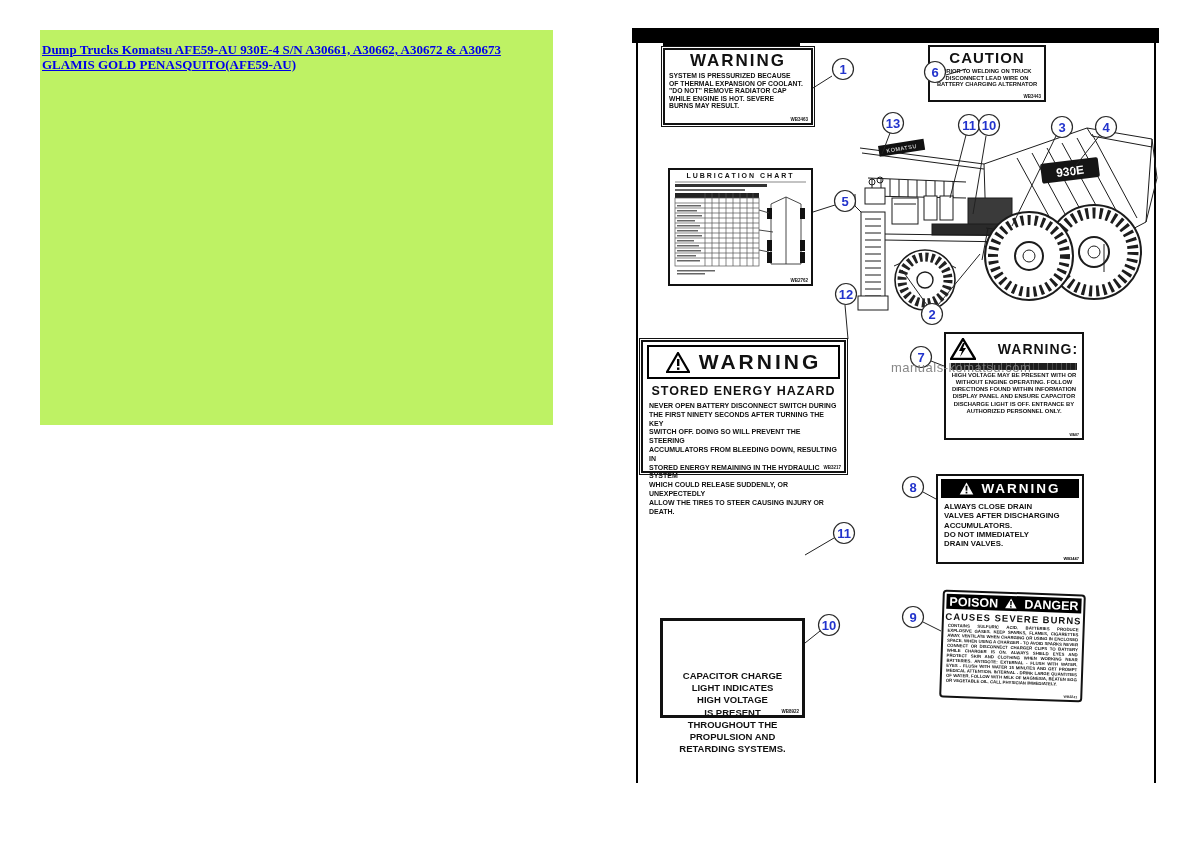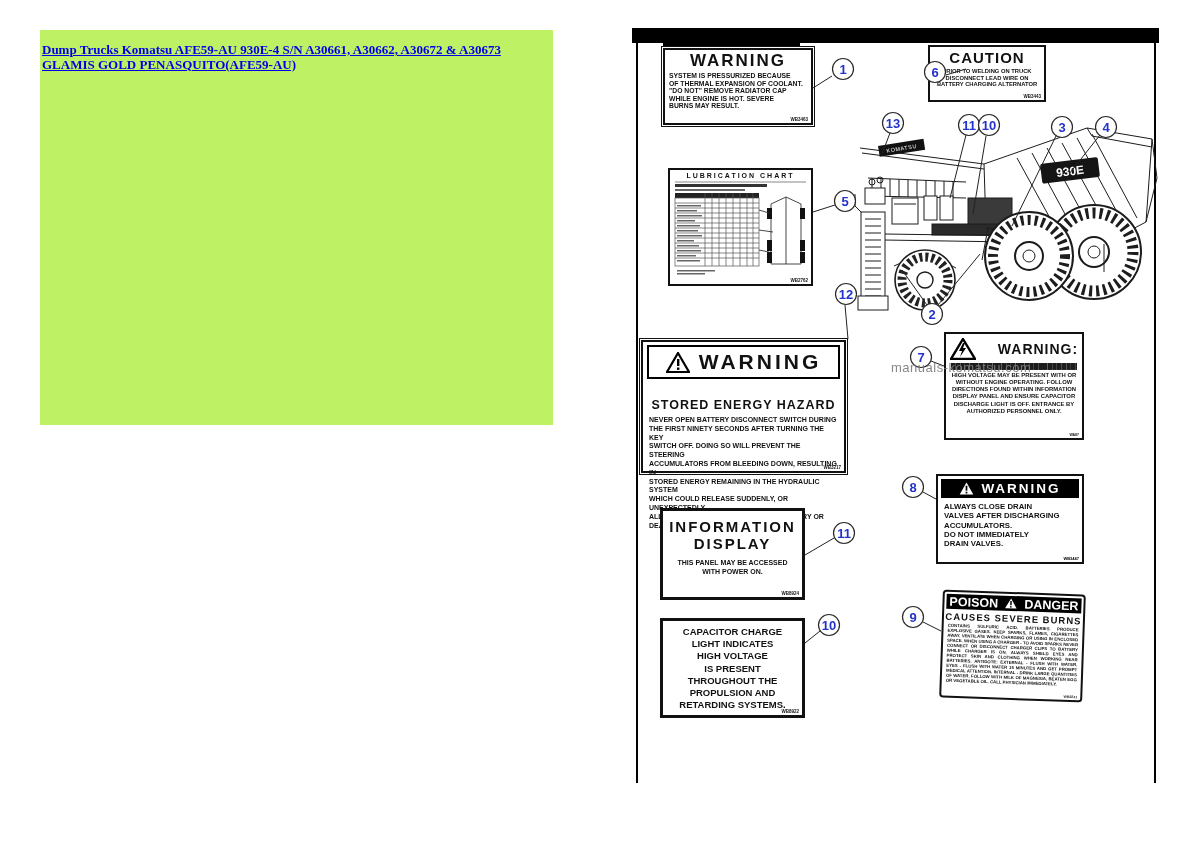--- a/index.html
+++ b/index.html
@@ -35,21 +35,21 @@
   .d-caution .bdy{font-size:5.8px;line-height:6.6px;font-weight:bold;text-align:center;margin-top:2px;}
 
   
   .d-lube{left:668px;top:168px;width:145px;height:118px;border-width:2px;}
   .d-lube .ttl{font-size:7px;font-weight:bold;text-align:center;letter-spacing:2px;margin-top:2px;}
 
   
   .d-stored{left:641px;top:340px;width:205px;height:133px;}
   .d-stored .hdr{margin:3px 4px 0 4px;border:2px solid #000;height:30px;display:flex;align-items:center;justify-content:center;gap:9px;}
   .d-stored .hdr .ttl{font-size:21px;font-weight:bold;letter-spacing:3px;}
-  .d-stored .sub{font-size:12.5px;font-weight:bold;text-align:center;letter-spacing:1px;margin-top:19px;}
+  .d-stored .sub{font-size:12.5px;font-weight:bold;text-align:center;letter-spacing:1px;margin-top:5px;}
   .d-stored .bdy{font-size:7px;line-height:8.8px;font-weight:bold;padding:4px 6px 0 6px;}
 
   
   .d-hv{left:944px;top:332px;width:140px;height:108px;text-align:center;}
   .d-hv .hdr{display:flex;align-items:center;justify-content:center;gap:22px;margin-top:4px;}
   .d-hv .hdr .ttl{font-size:14px;font-weight:bold;letter-spacing:1px;}
   .d-hv .obs{width:126px;margin:3px auto 2px auto;font-size:6.5px;line-height:6.5px;color:#1d1d1d;
              white-space:nowrap;overflow:hidden;}
   .d-hv .bdy{font-size:5.9px;line-height:7.3px;font-weight:bold;text-align:center;}
   .d-hv .code{font-size:3.5px;}
@@ -61,21 +61,21 @@
   .d-drain .bdy{font-size:7.8px;line-height:9.3px;font-weight:bold;padding:1px 0 0 6px;}
   .d-drain .code{font-size:4px;color:#000;}
 
   
   .d-info{left:660px;top:508px;width:145px;height:92px;border-width:3px;}
   .d-info .ttl{font-size:15px;line-height:17px;font-weight:bold;text-align:center;letter-spacing:2px;margin-top:7px;}
   .d-info .bdy{font-size:7px;line-height:8.6px;font-weight:bold;text-align:center;margin-top:7px;}
 
   
   .d-cap{left:660px;top:618px;width:145px;height:100px;border-width:3px;}
-  .d-cap .bdy{font-size:9.5px;line-height:12.2px;font-weight:bold;text-align:center;padding-top:5px;}
+  .d-cap .bdy{font-size:9.5px;line-height:12.2px;font-weight:bold;text-align:center;padding-top:5px;margin-top:44px;}
 
   
   .d-poison{left:941px;top:592px;width:143px;height:108px;border-radius:4px;transform:rotate(2deg);}
   .d-poison .hdr{margin:2px;height:15px;background:#000;color:#fff;display:flex;align-items:center;justify-content:space-between;padding:0 3px;}
   .d-poison .hdr .ttl{font-size:12.5px;font-weight:bold;letter-spacing:0px;}
   .d-poison .sub{font-size:9.5px;font-weight:bold;text-align:center;letter-spacing:1px;}
   .d-poison .bdy{font-size:4.3px;line-height:5px;font-weight:bold;text-align:justify;padding:1px 4px 0 4px;}
   .d-poison .code{font-size:3.5px;}
 
   
@@ -231,27 +231,20 @@
       <span class="ttl">WARNING</span>
     </div>
     <div class="bdy pre">ALWAYS CLOSE DRAIN
 VALVES AFTER DISCHARGING
 ACCUMULATORS.
 DO NOT IMMEDIATELY
 DRAIN VALVES.</div>
     <div class="code">WB3447</div>
   </div>
 
-  <div class="decal d-info">
-    <div class="ttl pre">INFORMATION
-DISPLAY</div>
-    <div class="bdy pre">THIS PANEL MAY BE ACCESSED
-WITH POWER ON.</div>
-    <div class="code">WB8924</div>
-  </div>
 
   <div class="decal d-cap">
     <div class="bdy pre">CAPACITOR CHARGE
 LIGHT INDICATES
 HIGH VOLTAGE
 IS PRESENT
 THROUGHOUT THE
 PROPULSION AND
 RETARDING SYSTEMS.</div>
     <div class="code">WB8922</div>

